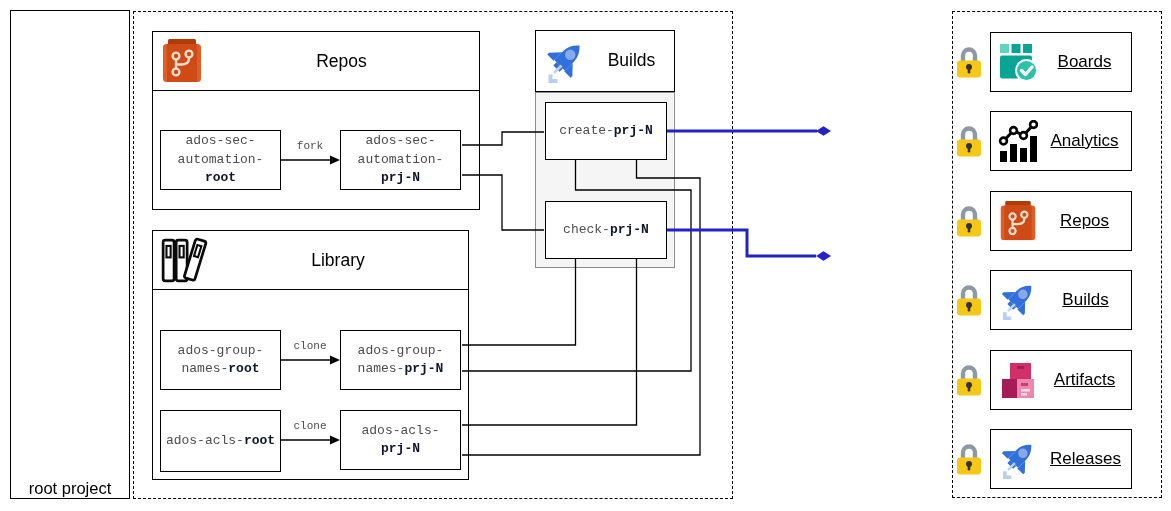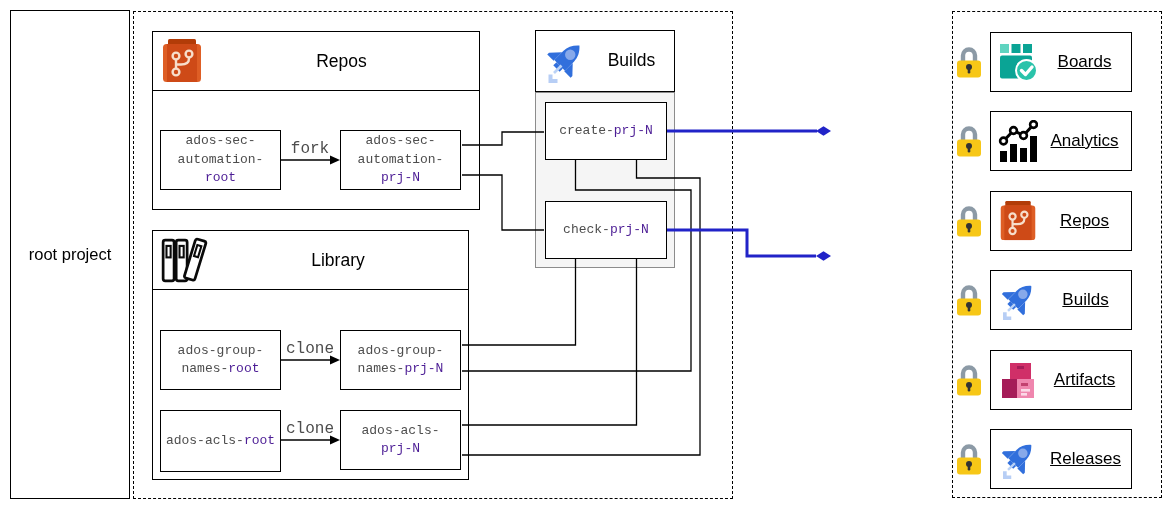--- a/index.html
+++ b/index.html
@@ -1,32 +1,32 @@
 <!DOCTYPE html>
 <html><head>
 <meta charset="utf-8">
 <style>
   html,body{margin:0;padding:0;background:#fff;}
   .canvas{position:relative;width:1171px;height:511px;background:#fff;
           font-family:"Liberation Sans", sans-serif;overflow:hidden;}
   .projbox{position:absolute;background:#fff;border:1.5px solid #000;box-sizing:border-box;
-           display:flex;align-items:center;justify-content:center;z-index:2;}
+           display:flex;align-items:flex-end;justify-content:center;z-index:2;}
   .projbox .plabel{font-size:16.5px;color:#000;}
   .dashedbox{position:absolute;border:1px dashed #000;box-sizing:border-box;background:#fff;z-index:1;}
   .section{position:absolute;border:1.3px solid #000;background:#fff;box-sizing:border-box;z-index:2;}
   .section-header{display:flex;align-items:center;height:59px;border-bottom:1.3px solid #000;box-sizing:border-box;}
   .section-header .hicon{margin-left:7px;display:flex;align-items:center;}
   .section-title{flex:1;text-align:center;font-size:17.5px;color:#000;}
   .graybody{position:absolute;background:#f5f5f5;border:1px solid #8c8c8c;box-sizing:border-box;z-index:2;}
   .node{position:absolute;background:#fff;border:1.5px solid #000;box-sizing:border-box;
         display:flex;flex-direction:column;align-items:center;justify-content:center;
         font-family:"Liberation Mono", monospace;font-size:13px;line-height:18.5px;
         color:#4d4d4d;text-align:center;z-index:4;}
-  .node b{color:#4c1d95;font-weight:normal;}
-  .edge-label{position:absolute;font-family:"Liberation Mono", monospace;font-size:16px;
+  .node b{color:#0f172a;font-weight:bold;}
+  .edge-label{position:absolute;font-family:"Liberation Mono", monospace;font-size:11px;
               color:#4d4d4d;text-align:center;z-index:6;}
   .edges{position:absolute;left:0;top:0;z-index:3;pointer-events:none;}
   .svc-box{position:absolute;left:990px;width:142px;height:60px;border:1.3px solid #000;
            box-sizing:border-box;background:#fff;display:flex;align-items:center;z-index:2;text-decoration:underline;}
   .svc-box .sicon{margin-left:7px;display:flex;align-items:center;}
   .svc-label{flex:1;text-align:center;font-size:17px;color:#000;}
   .lock{position:absolute;left:955px;z-index:2;}
 </style>
 </head>
 <body>

